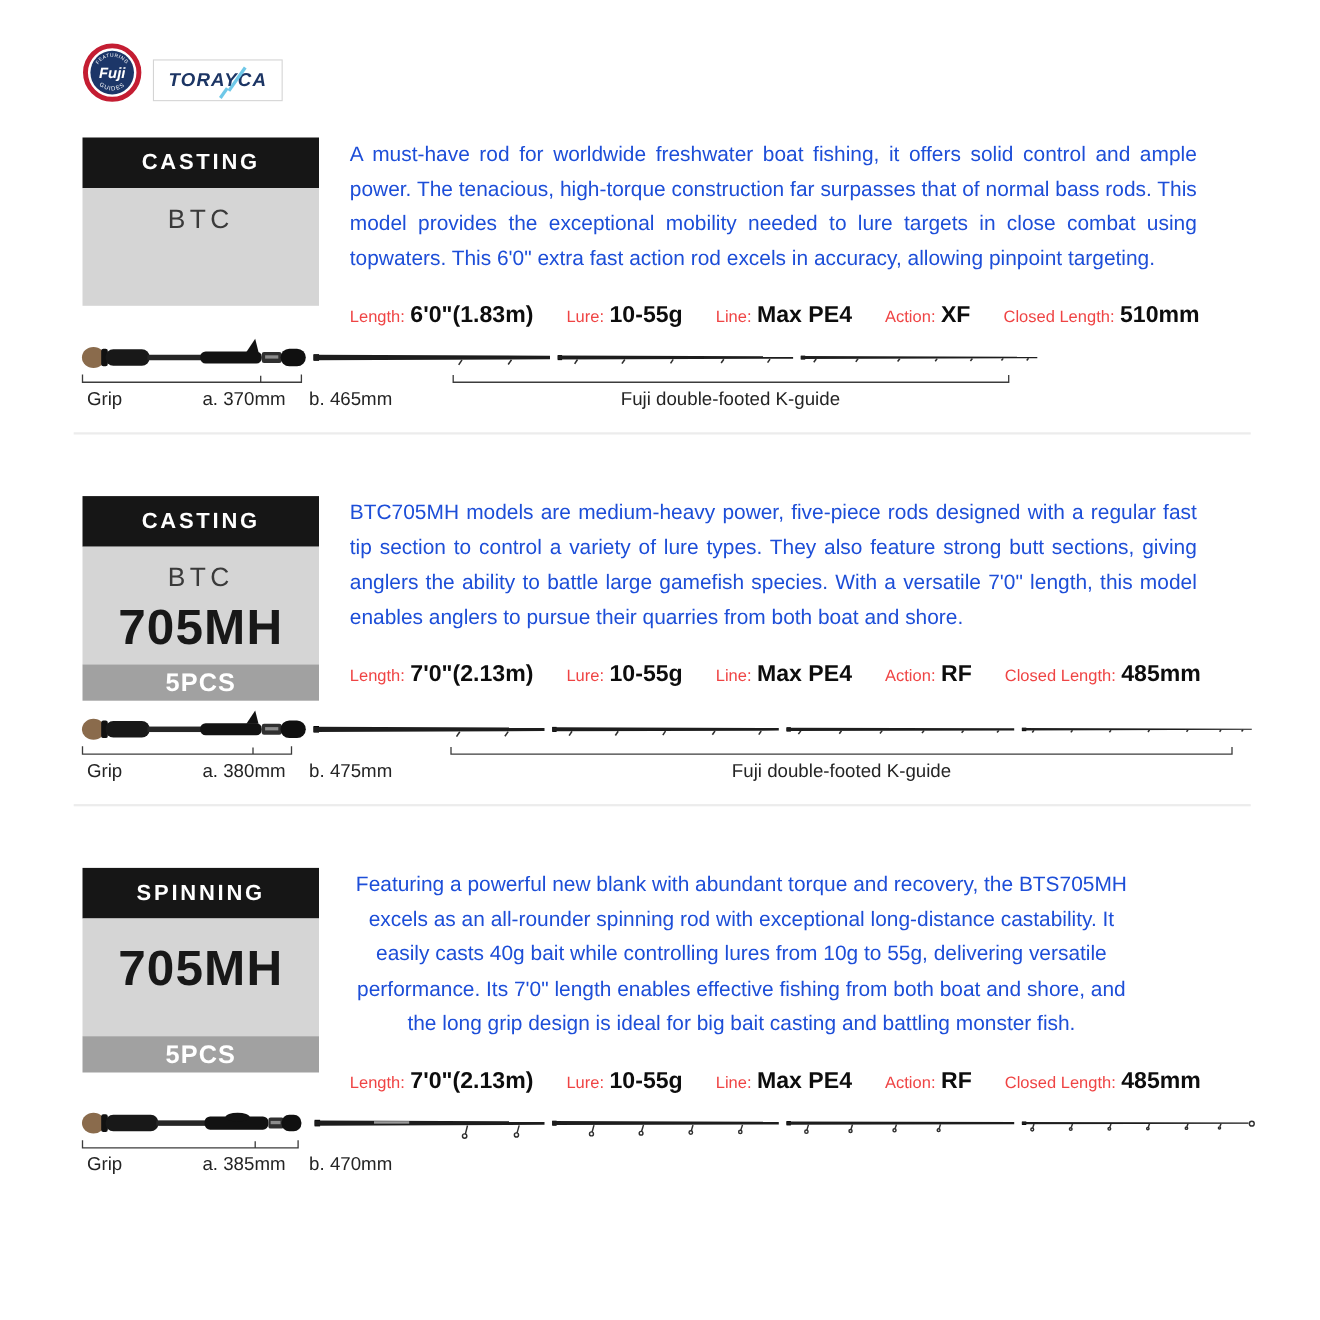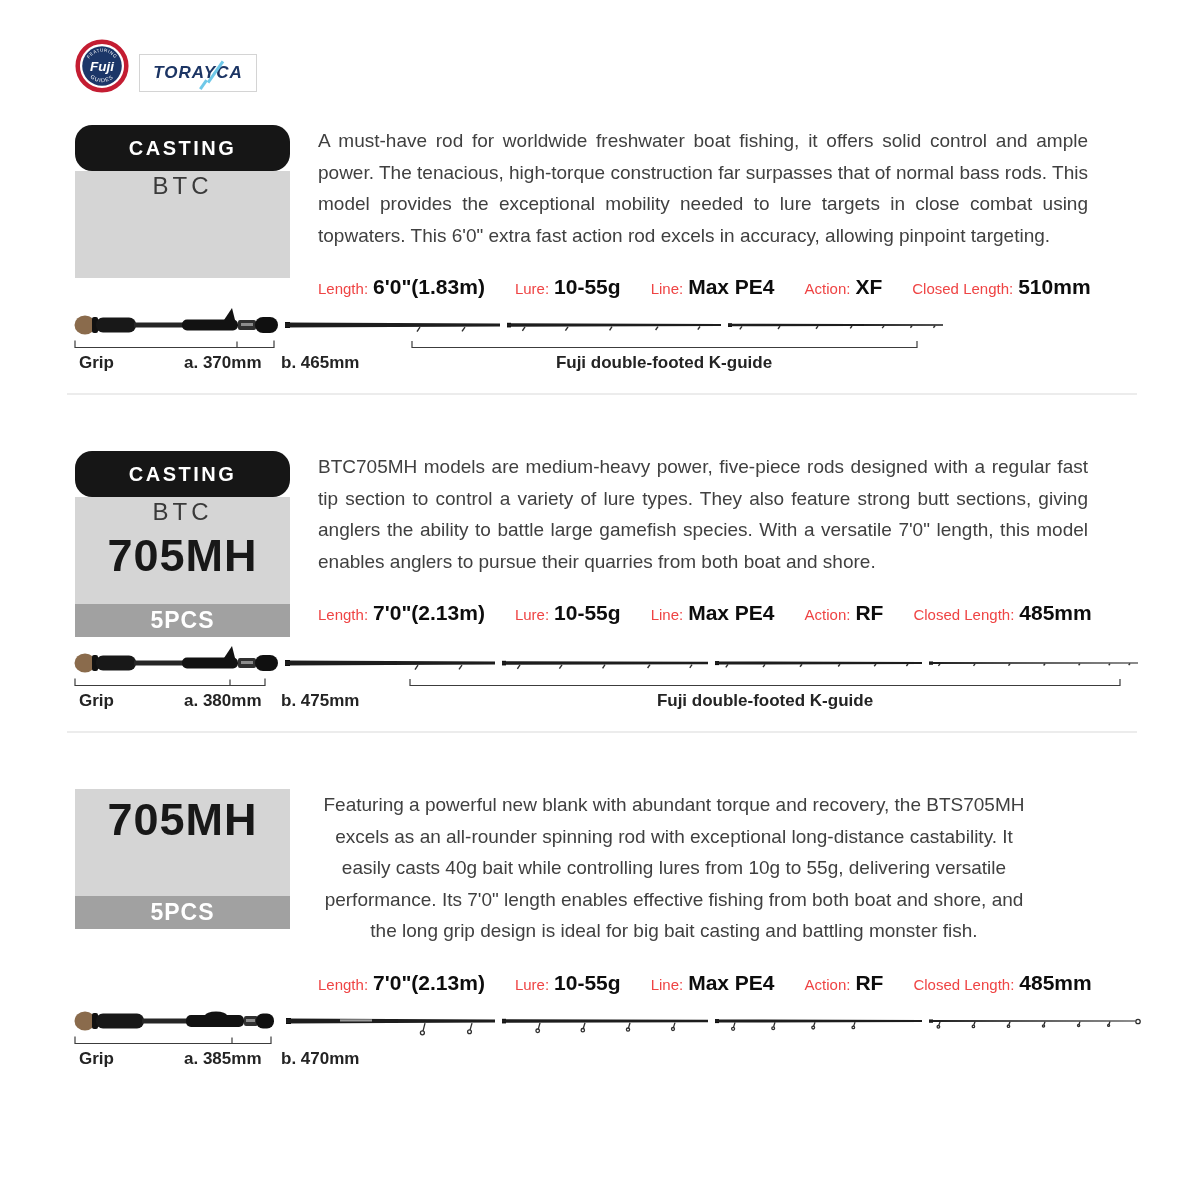--- a/index.html
+++ b/index.html
@@ -16,36 +16,36 @@
                   letter-spacing:1px; }
   .torayca-slash { position:absolute; left:74px; top:4px; width:3px; height:26px;
                    background:#6fc8e8; transform:rotate(35deg); }
   .torayca-slash2 { position:absolute; left:62px; top:24px; width:2.5px; height:11px;
                     background:#6fc8e8; transform:rotate(35deg); }
 
   
   .product-row { display:flex; gap:28px; }
   .badge { width:215px; flex:0 0 215px; text-align:center; }
   .badge-cat { background:#161616; color:#fff; height:46px; line-height:46px;
-               font-size:20px; font-weight:700; letter-spacing:2.5px;border-radius:17px; }
-  .badge-mid { background:#d5d5d5; height:107px; padding-top:1px; }
+               font-size:20px; font-weight:700; letter-spacing:2.5px; }
+  .badge-mid { background:#d5d5d5; height:107px; padding-top:15px; }
   .badge-series { font-size:24px; color:#3a3a3a; letter-spacing:4px; font-weight:500; }
   .badge-model { font-size:45px; font-weight:800; color:#181818; letter-spacing:1px; margin-top:4px; }
   .badge-pcs { background:#a1a1a1; color:#fff; height:33px; line-height:33px;
                font-size:23px; font-weight:700; letter-spacing:1px; }
 
   .info { width:770px; }
-  .desc { font-size:19px; line-height:31.5px; color:#404040; text-align:justify; }
+  .desc { font-size:19px; line-height:31.5px; color:#1d4ed8; text-align:justify; }
   .desc.ragged { text-align:center; max-width:712px; }
   .specs { display:flex; align-items:baseline; gap:30px; margin-top:24px; white-space:nowrap; }
   .spec-label { font-size:15px; color:#ef4444; font-weight:400; }
   .spec-value { font-size:21px; font-weight:700; color:#0d0d0d; margin-left:5px; }
 
   
-  .rod-diagram { position:relative; height:70px; margin:8px 0 0 -75px; width:1200px;font-weight:bold; }
+  .rod-diagram { position:relative; height:70px; margin:8px 0 0 -75px; width:1200px; }
   .rod-svg { position:absolute; left:0; top:0; }
   .rod-labels span { position:absolute; top:46px; font-size:17px; color:#242424; white-space:nowrap; }
   .rod-labels .center { transform:translateX(-50%); }
 
   .divider { border:none; border-top:2px solid #ececec; margin-top:16px; margin-left:-8px; width:1070px; }
   .sect { margin-top:0; }
   .sect + .divider + .sect, .divider + .sect { margin-top:56px; }
 </style>
 </head>
 <body>
@@ -231,20 +231,21 @@
         <span class="center" style="left:765px">Fuji double-footed K-guide</span>
       </div>
     </div>
   </div>
 
   <hr class="divider">
 
   <div class="sect">
     <div class="product-row">
       <div class="badge">
+        <div class="badge-cat">SPINNING</div>
         <div class="badge-mid">
           <div class="badge-model">705MH</div>
         </div>
         <div class="badge-pcs">5PCS</div>
       </div>
       <div class="info">
         <p class="desc ragged">Featuring a powerful new blank with abundant torque and recovery, the BTS705MH excels as an all-rounder spinning rod with exceptional long-distance castability. It easily casts 40g bait while controlling lures from 10g to 55g, delivering versatile performance. Its 7'0" length enables effective fishing from both boat and shore, and the long grip design is ideal for big bait casting and battling monster fish.</p>
         <div class="specs">
           <span class="spec"><span class="spec-label">Length:</span><span class="spec-value">7'0"(2.13m)</span></span>
           <span class="spec"><span class="spec-label">Lure:</span><span class="spec-value">10-55g</span></span>

